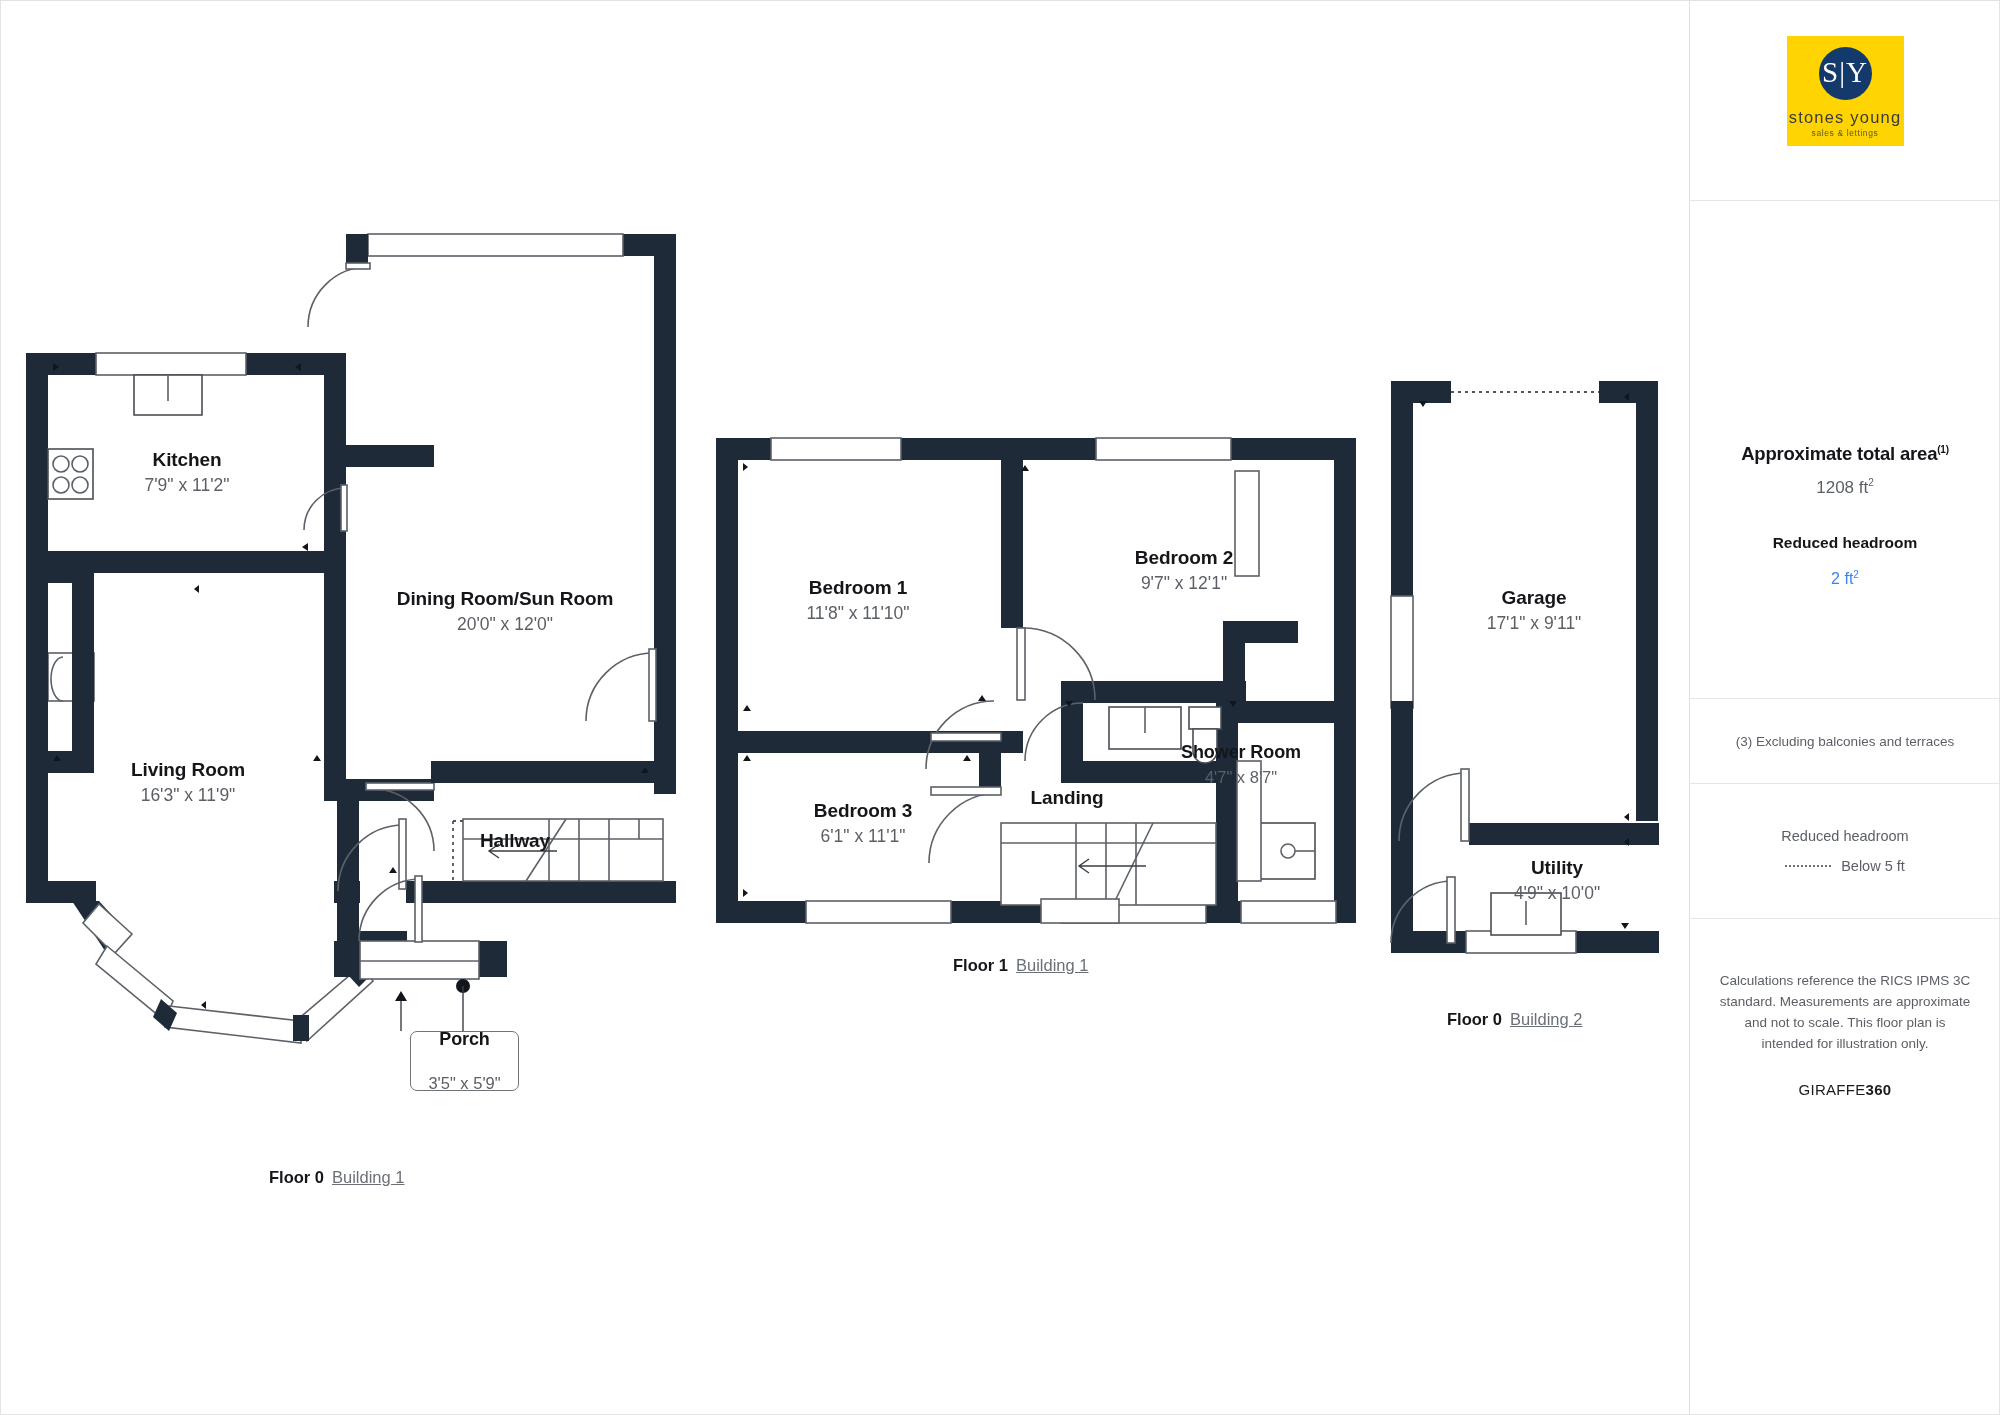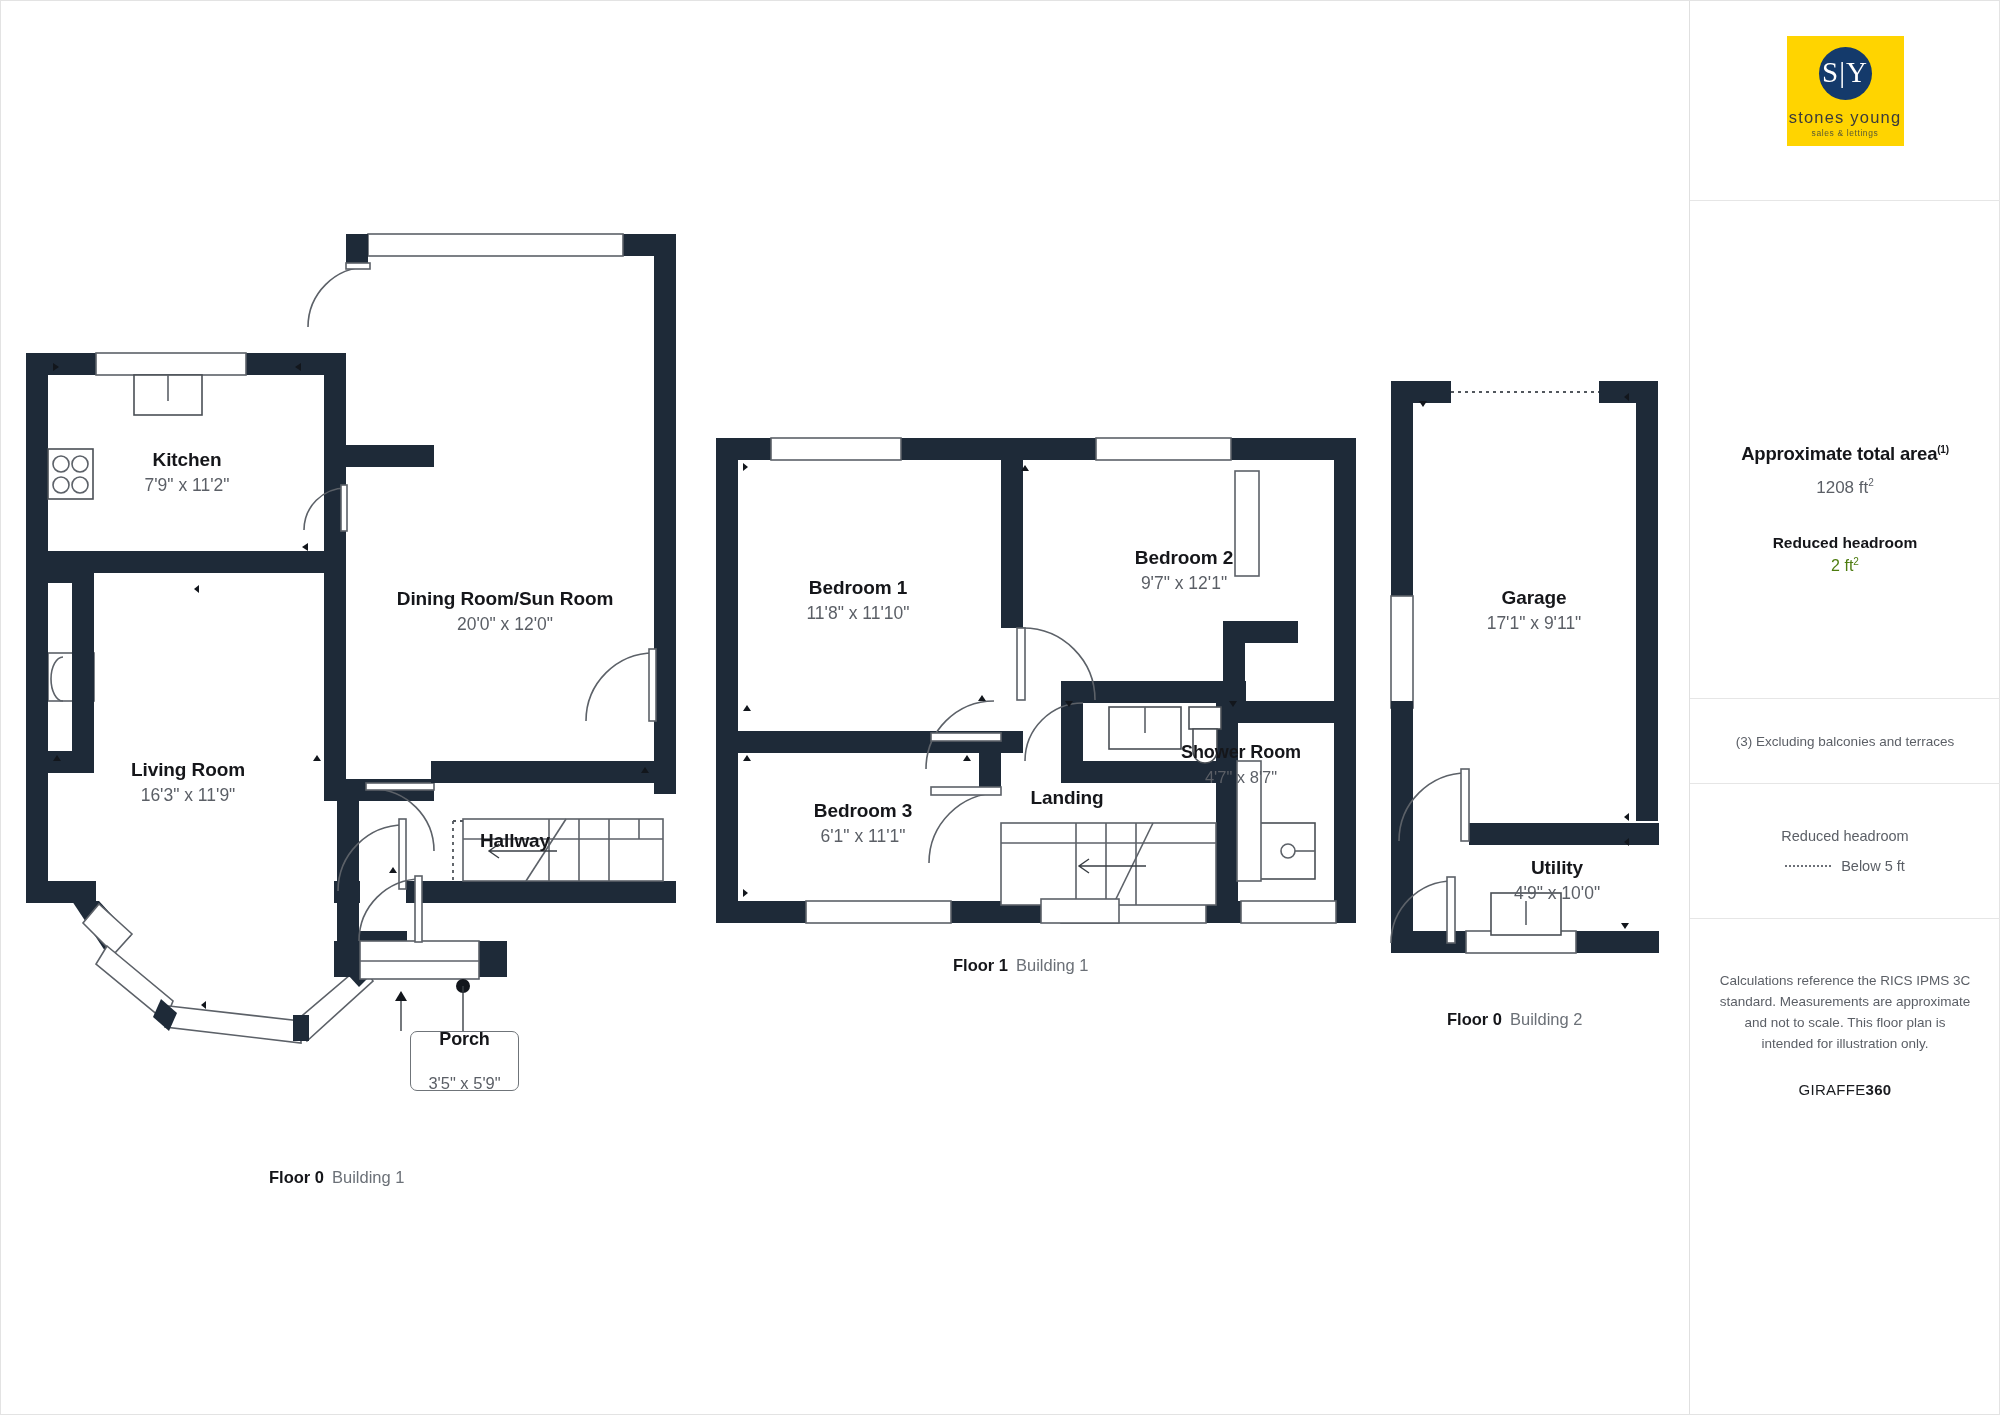--- a/index.html
+++ b/index.html
@@ -116,23 +116,23 @@
     color: #5b5f66;
   }
   .area-value sup { font-size: 10px; }
   .area-sub-title {
     margin-top: 36px;
     font-size: 15.5px;
     font-weight: bold;
     color: #15161a;
   }
   .area-sub-value {
-    margin-top: 4px;
+    margin-top: 17px;
     font-size: 16px;
-    color: #4d7c0f;
+    color: #3b82f6;
   }
   .area-sub-value sup { font-size: 10px; }
   #sb-foot-sect {
     height: 85px;
     display: flex;
     align-items: center;
     justify-content: center;
   }
   .foot-note {
     font-size: 13.5px;
@@ -185,21 +185,21 @@
   }
   .giraffe b { font-weight: bold; margin-top: 28px; }
 
   
   .floor-caption {
     position: absolute;
     font-size: 16.5px;
     white-space: nowrap;
   }
   .floor-caption .fc-floor { font-weight: bold; color: #15161a; }
-  .floor-caption .fc-bldg { color: #6b7077; margin-left: 8px; }
+  .floor-caption .fc-bldg { color: #6b7077; margin-left: 8px; text-decoration: underline; }
 
   
   .room-label {
     position: absolute;
     text-align: center;
     white-space: nowrap;
     transform: translateX(-50%);
   }
   .room-name {
     font-size: 19px;

